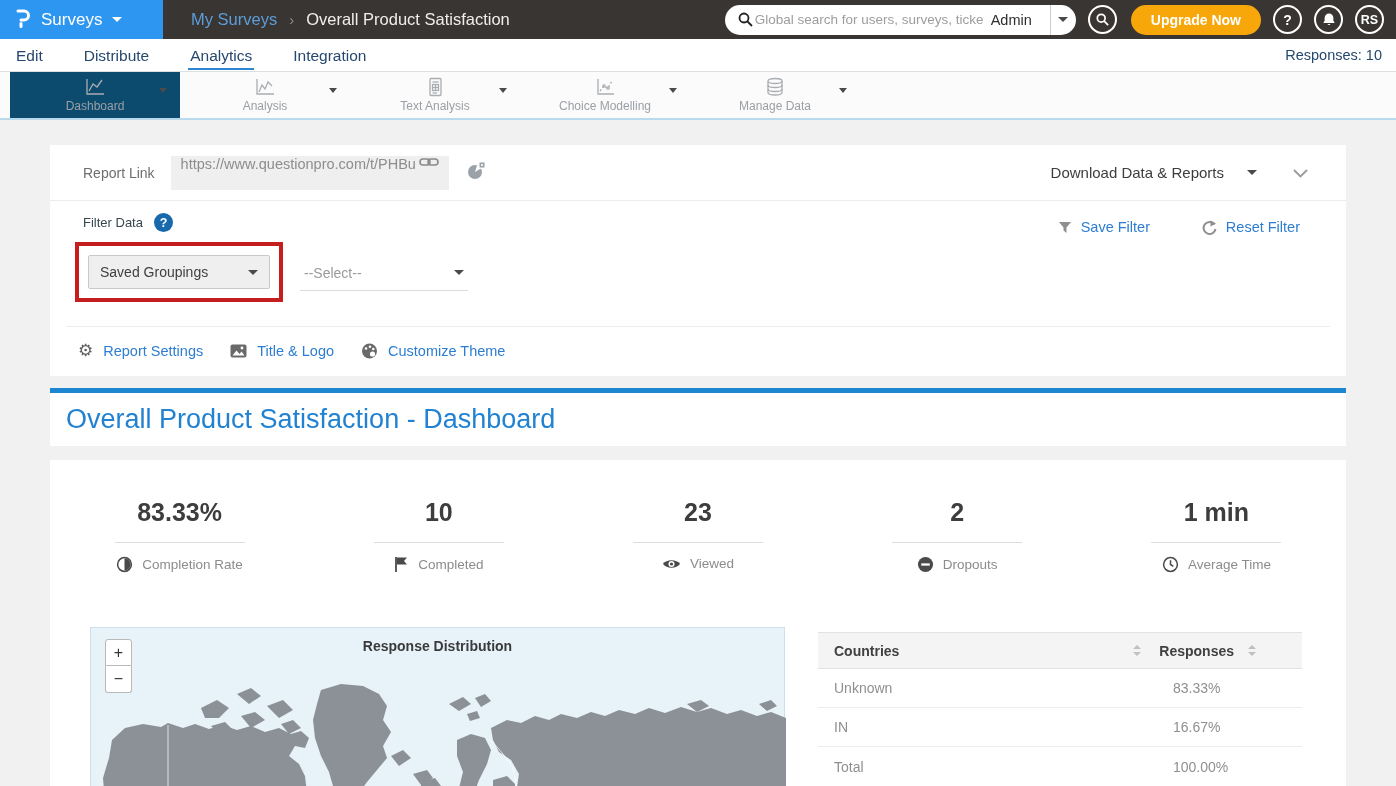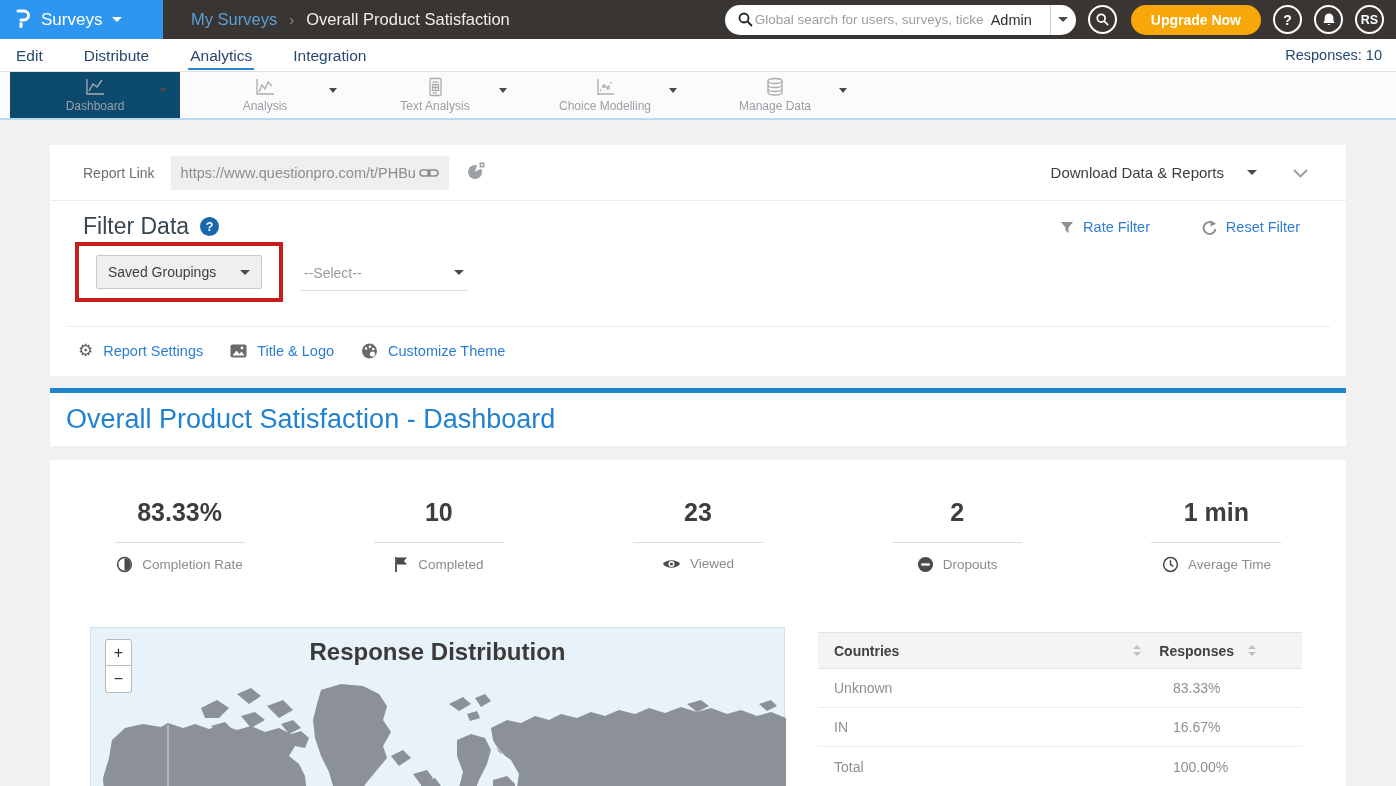--- a/index.html
+++ b/index.html
@@ -40,36 +40,36 @@
   .tab-caret { position:absolute; right:13px; top:21px; }
   .tab-caret .caret { border-left-width:4px; border-right-width:4px; border-top-width:5px; }
   .tab svg { stroke:#a9adb2; fill:none; stroke-width:1.3; }
 
   .card { position:absolute; left:50px; right:50px; background:#fff; }
 
   
   .card-filter { top:145px; height:231px; }
   .report-row { height:56px; border-bottom:1px solid #ececec; display:flex; align-items:center; padding:0 16px 0 33px; }
   .report-label { color:#6e6e6e; font-size:14px; margin-right:16px; }
-  .url-box { width:278px; height:34px; background:#efefef; display:flex; align-items:center; padding:0 10px; cursor:pointer; }
+  .url-box { width:278px; height:34px; background:#efefef; display:flex; align-items:flex-start; padding:0 10px; cursor:pointer; }
   .url-text { flex:1; overflow:hidden; white-space:nowrap; color:#8d8d8d; font-size:14.5px; }
   .share-icon { margin-left:18px; cursor:pointer; }
   .download-group { margin-left:auto; display:flex; align-items:center; gap:23px; cursor:pointer; }
   .download-label { color:#3d3d3d; font-size:15px; }
   .panel-chevron { margin-left:36px; margin-right:22px; cursor:pointer; }
 
   .filter-title-row { position:absolute; top:68px; left:33px; display:flex; align-items:center; gap:11px; }
-  .filter-title { font-size:23px; color:#37474f; }
+  .filter-title { font-size:13px; color:#37474f; }
   .help-badge { width:19px; height:19px; border-radius:50%; background:#1769ac; color:#fff; font-size:12.5px; font-weight:bold; display:flex; align-items:center; justify-content:center; cursor:pointer; }
   .save-filter { position:absolute; top:74px; right:196px; display:flex; align-items:center; gap:9px; cursor:pointer; }
   .reset-filter { position:absolute; top:74px; right:46px; display:flex; align-items:center; gap:9px; cursor:pointer; }
   .blue-link { color:#2d7dd2; font-size:14.5px; }
 
   .annotation-box { position:absolute; left:25px; top:97px; width:208px; height:60px; border:4px solid #c41e1e; display:flex; align-items:center; justify-content:center; }
-  .select-box { width:166px; height:34px; background:#efefef; border:1px solid #c9c9c9; border-radius:2px; display:flex; align-items:center; padding:0 11px; font-size:14px; color:#3f3f3f; cursor:pointer; }
+  .select-box { width:182px; height:34px; background:#efefef; border:1px solid #c9c9c9; border-radius:2px; display:flex; align-items:center; padding:0 11px; font-size:14px; color:#3f3f3f; cursor:pointer; }
   .select-box .caret { margin-left:auto; }
   .select-line { position:absolute; left:250px; top:110px; width:168px; height:36px; border-bottom:1px solid #dcdcdc; display:flex; align-items:center; padding:0 4px; font-size:14px; color:#9a9a9a; cursor:pointer;gap:30px; }
   .select-line .caret { margin-left:auto; }
   .filter-divider { position:absolute; top:181px; left:16px; right:16px; border-top:1px solid #ececec; }
   .links-row { position:absolute; top:197px; left:28px; display:flex; align-items:center; gap:27px; }
   .icon-link { display:flex; align-items:center; gap:10px; cursor:pointer; }
   .gear-glyph { font-size:17px; color:#5f5f5f; line-height:1; }
 
   
   .card-title { top:388px; height:58px; border-top:5px solid #1d86d0; }
@@ -77,21 +77,21 @@
 
   
   .card-main { top:460px; height:360px; }
   .stats-row { display:flex; padding-top:38px; }
   .stat { flex:1; display:flex; flex-direction:column; align-items:center; }
   .stat-value { font-size:25px; font-weight:bold; color:#3d3d3d; }
   .stat-divider { width:130px; border-top:1px solid #ddd; margin:15px 0 13px; }
   .stat-bottom { display:flex; align-items:center; gap:9px; color:#8c8c8c; font-size:13.5px; }
 
   .map-panel { position:absolute; left:40px; top:167px; width:695px; height:200px; background:#e7f2f9; border:1px solid #cfe0ea; }
-  .map-title { position:relative; z-index:2; text-align:center; margin-top:10px; font-size:24px; font-weight:bold; color:#3a3a3a; }
+  .map-title { position:relative; z-index:2; text-align:center; margin-top:10px; font-size:14px; font-weight:bold; color:#3a3a3a; }
   .zoom-ctrl { position:absolute; z-index:3; left:14px; top:11px; width:27px; }
   .zoom-btn { width:27px; height:27px; background:#fff; border:1px solid #b9b9b9; display:flex; align-items:center; justify-content:center; font-size:16px; color:#333; cursor:pointer; }
   .zoom-btn.zin { border-radius:3px 3px 0 0; }
   .zoom-btn.zout { border-radius:0 0 3px 3px; border-top:none; }
   .world-map { position:absolute; left:0; top:0; width:695px; height:200px; z-index:1; }
 
   .countries-table { position:absolute; left:768px; top:172px; width:484px; font-size:14px; }
   .thead { display:flex; align-items:center; height:37px; background:#f4f4f4; border-top:1px solid #e3e3e3; border-bottom:1px solid #e3e3e3; padding:0 46px 0 16px; font-weight:bold; color:#404040; }
   .th-country { flex:1; cursor:pointer; }
   .th-resp { margin-left:18px; cursor:pointer; }
@@ -243,21 +243,21 @@
 
     <div class="filter-title-row">
       <span class="filter-title">Filter Data</span>
       <span class="help-badge">?</span>
     </div>
 
     <div class="save-filter">
       <svg width="14" height="13" viewBox="0 0 14 13">
           <path d="M1 1 h12 l-4.5 5.5 v5.5 l-3 -2.4 v-3.1 z" fill="#8f8f8f"></path>
         </svg>
-      <span class="blue-link">Rate Filter</span>
+      <span class="blue-link">Save Filter</span>
     </div>
     <div class="reset-filter">
       <svg width="16" height="15" viewBox="0 0 16 15">
           <path d="M13.5 4.5 A6 6 0 1 0 14.5 9" fill="none" stroke="#8f8f8f" stroke-width="2"></path>
           <path d="M9.5 0.5 l5.5 3 -5.5 3 z" fill="#8f8f8f"></path>
         </svg>
       <span class="blue-link">Reset Filter</span>
     </div>
 
     <div class="annotation-box">

